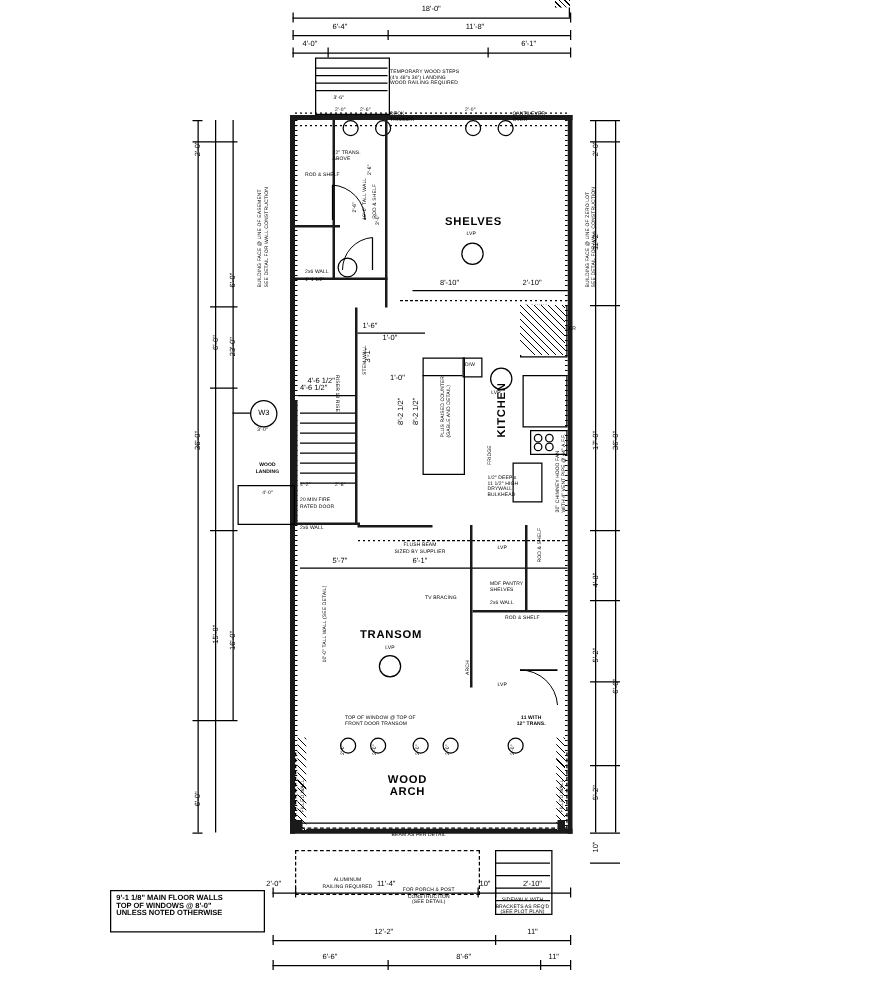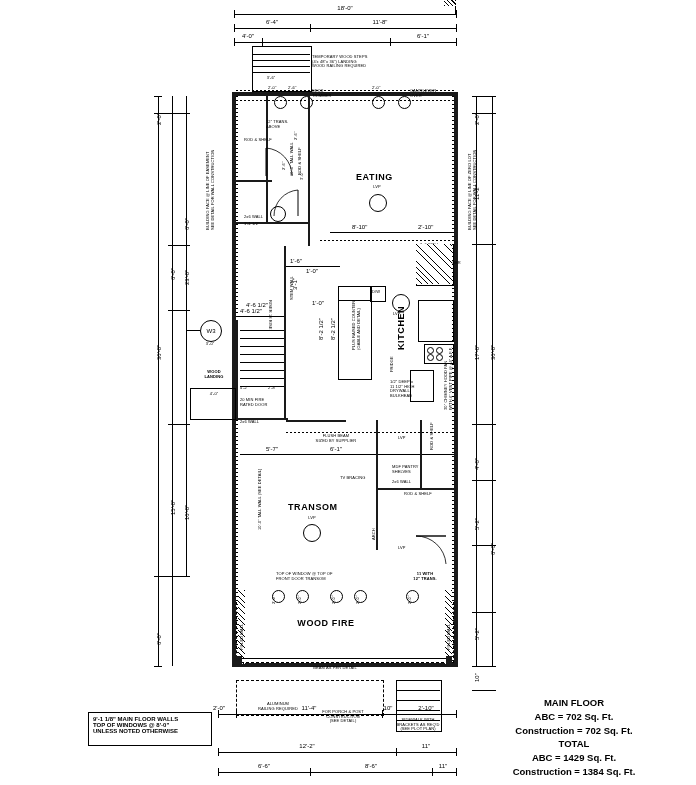--- a/index.html
+++ b/index.html
@@ -128,21 +128,21 @@
   <div class="ln hl abs" style="left:472px;top:96px;width:24px;"></div>
   <div class="ln hl abs" style="left:472px;top:113px;width:24px;"></div>
   <div class="ln hl abs" style="left:472px;top:244px;width:24px;"></div>
   <div class="ln hl abs" style="left:472px;top:424px;width:24px;"></div>
   <div class="ln hl abs" style="left:472px;top:480px;width:24px;"></div>
   <div class="ln hl abs" style="left:472px;top:545px;width:24px;"></div>
   <div class="ln hl abs" style="left:472px;top:612px;width:24px;"></div>
   <div class="ln hl abs" style="left:472px;top:666px;width:24px;"></div>
   <div class="ln hl abs" style="left:472px;top:690px;width:24px;"></div>
 
-  <div class="abs roomname" style="left:356px;top:172px;">EATING</div>
+  <div class="abs roomname" style="left:356px;top:172px;">SHELVES</div>
   <div class="abs txt c" style="left:362px;top:185px;width:30px;">LVP</div>
   <div class="circ abs" style="left:369px;top:194px;width:16px;height:16px;"></div>
 
   <div class="ln hld abs" style="left:320px;top:240px;width:134px;"></div>
   <div class="abs txt" style="left:420px;top:256px;width:46px;">FLUSH BEAM
 SIZED BY SUPPLIER</div>
   <div class="abs txt" style="left:420px;top:243px;">2x6 WALL</div>
   <div class="abs dimtxt" style="left:352px;top:224px;">8'-10"</div>
   <div class="abs dimtxt" style="left:418px;top:224px;">2'-10"</div>
   <div class="ln hl abs" style="left:330px;top:232px;width:124px;"></div>
@@ -287,21 +287,21 @@
   <div class="abs txt rot90" style="left:356px;top:604px;width:26px;">2'-0"</div>
   <div class="abs txt rot90" style="left:408px;top:604px;width:26px;">2'-0"</div>
 
   <div class="abs" style="left:238px;top:590px;width:7px;height:74px;background:repeating-linear-gradient(45deg,#000 0 0.6px,#fff 0.6px 4px);"></div>
   <div class="abs" style="left:445px;top:590px;width:7px;height:74px;background:repeating-linear-gradient(45deg,#000 0 0.6px,#fff 0.6px 4px);"></div>
   <div class="abs txt rot90" style="left:240px;top:650px;width:54px;">FILLED WALL</div>
   <div class="abs txt rot90" style="left:447px;top:650px;width:54px;">FILLED WALL</div>
 
   <div class="abs" style="left:236px;top:602px;width:216px;height:60px;border:1px dashed #000;border-top:none;"></div>
   <div class="abs roomname c" style="left:296px;top:618px;width:60px;">WOOD
-FIRE</div>
+ARCH</div>
   <div class="ln hl abs" style="left:236px;top:658px;width:216px;"></div>
   <div class="abs txt c" style="left:280px;top:666px;width:110px;">BEAM AS PER DETAIL</div>
 
   <div class="abs wall" style="left:236px;top:656px;width:6px;height:8px;"></div>
   <div class="abs wall" style="left:446px;top:656px;width:6px;height:8px;"></div>
 
   <div class="box abs" style="left:236px;top:680px;width:146px;height:34px;border-style:dashed;"></div>
   <div class="abs txt c" style="left:248px;top:702px;width:60px;">ALUMINUM
 RAILING REQUIRED</div>
   <div class="abs txt c" style="left:312px;top:710px;width:62px;">FOR PORCH &amp; POST
@@ -343,22 +343,14 @@
   <div class="abs dimtxt c" style="left:234px;top:763px;width:60px;">6'-6"</div>
   <div class="abs dimtxt c" style="left:341px;top:763px;width:60px;">8'-6"</div>
   <div class="abs dimtxt c" style="left:428px;top:763px;width:30px;">11"</div>
 
   <div class="legend abs" style="left:88px;top:712px;width:124px;height:34px;padding:3px 4px;box-sizing:border-box;">
     <div class="t6 b">9'-1 1/8" MAIN FLOOR WALLS</div>
     <div class="t6 b">TOP OF WINDOWS @ 8'-0"</div>
     <div class="t6 b">UNLESS NOTED OTHERWISE</div>
   </div>
 
-  <div class="abs summary" style="left:462px;top:696px;width:224px;">
-    <div>MAIN FLOOR</div>
-    <div>ABC = 702 Sq. Ft.</div>
-    <div>Construction = 702 Sq. Ft.</div>
-    <div>TOTAL</div>
-    <div>ABC = 1429 Sq. Ft.</div>
-    <div>Construction = 1384 Sq. Ft.</div>
-  </div>
 
 </div>
 
 </body></html>

